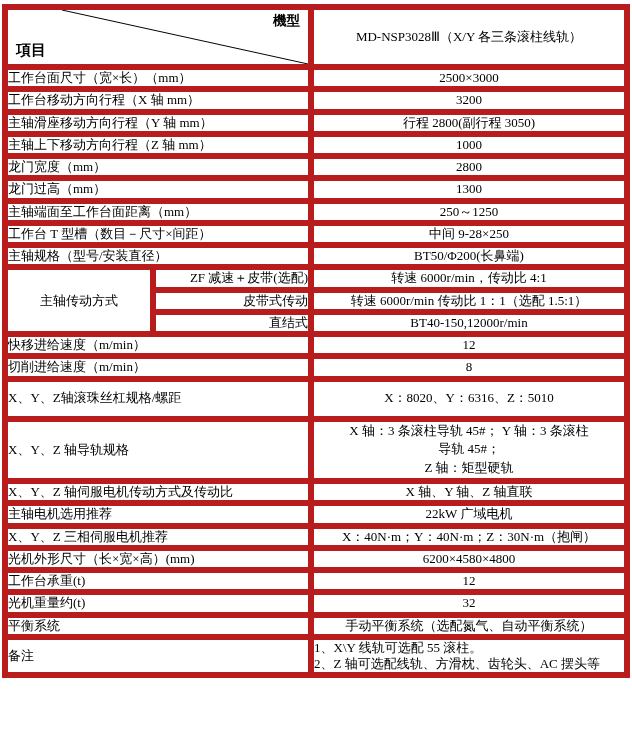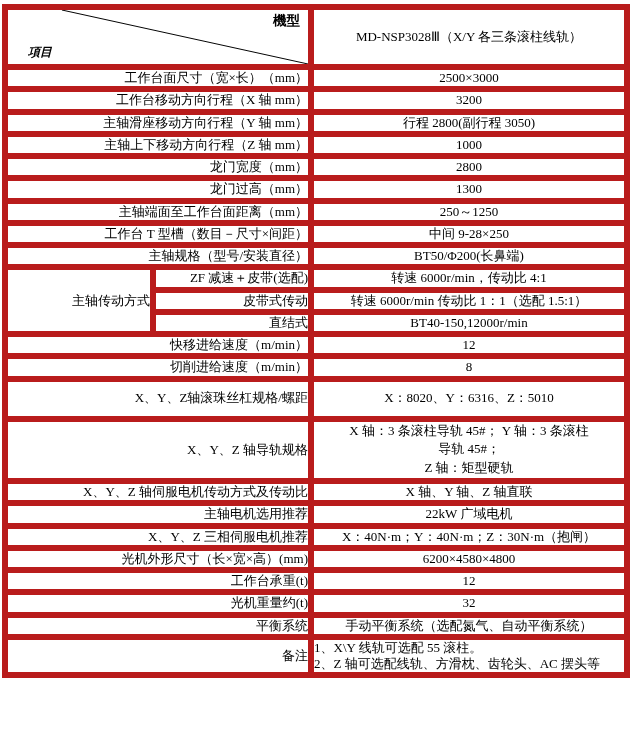--- a/index.html
+++ b/index.html
@@ -26,21 +26,21 @@
     font-weight: normal;
     font-size: 13px;
     line-height: 1.25;
     vertical-align: middle;
   }
   .cell {
     padding: 4px 3px;
     text-align: center;
   }
   .label-cell {
-    text-align: right;
+    text-align: left;
     margin-top: 40px;
   }
   .value-cell {
     text-align: center;
   }
   
   .hdr-diag {
     position: relative;
     height: 54px;
     overflow: hidden;
@@ -54,38 +54,37 @@
   }
   .hdr-model {
     position: absolute;
     right: 8px;
     top: 3px;
     font-size: 13.5px;
     font-weight: bold;
   }
   .hdr-item {
     position: absolute;
-    left: 20px;
+    left: 8px;
     bottom: 4px;
-    font-size: 12px;
+    font-size: 15px;
     font-weight: bold;
-    font-style: italic;
   }
   .hdr-title {
     font-size: 14px;
     font-weight: bold;
     text-align: center;
     padding: 4px 3px;
   }
   .sub-label {
     text-align: right;
     font-size: 13px;
   }
   .drive-group {
-    text-align: right;
+    text-align: center;
     font-size: 13px;
     margin-left: 28px;
   }
   .remark-list {
     text-align: left;
     padding: 6px 6px 6px 10px;
     font-size: 12px;
     line-height: 1.7;
     margin-top: 12px;
   }

